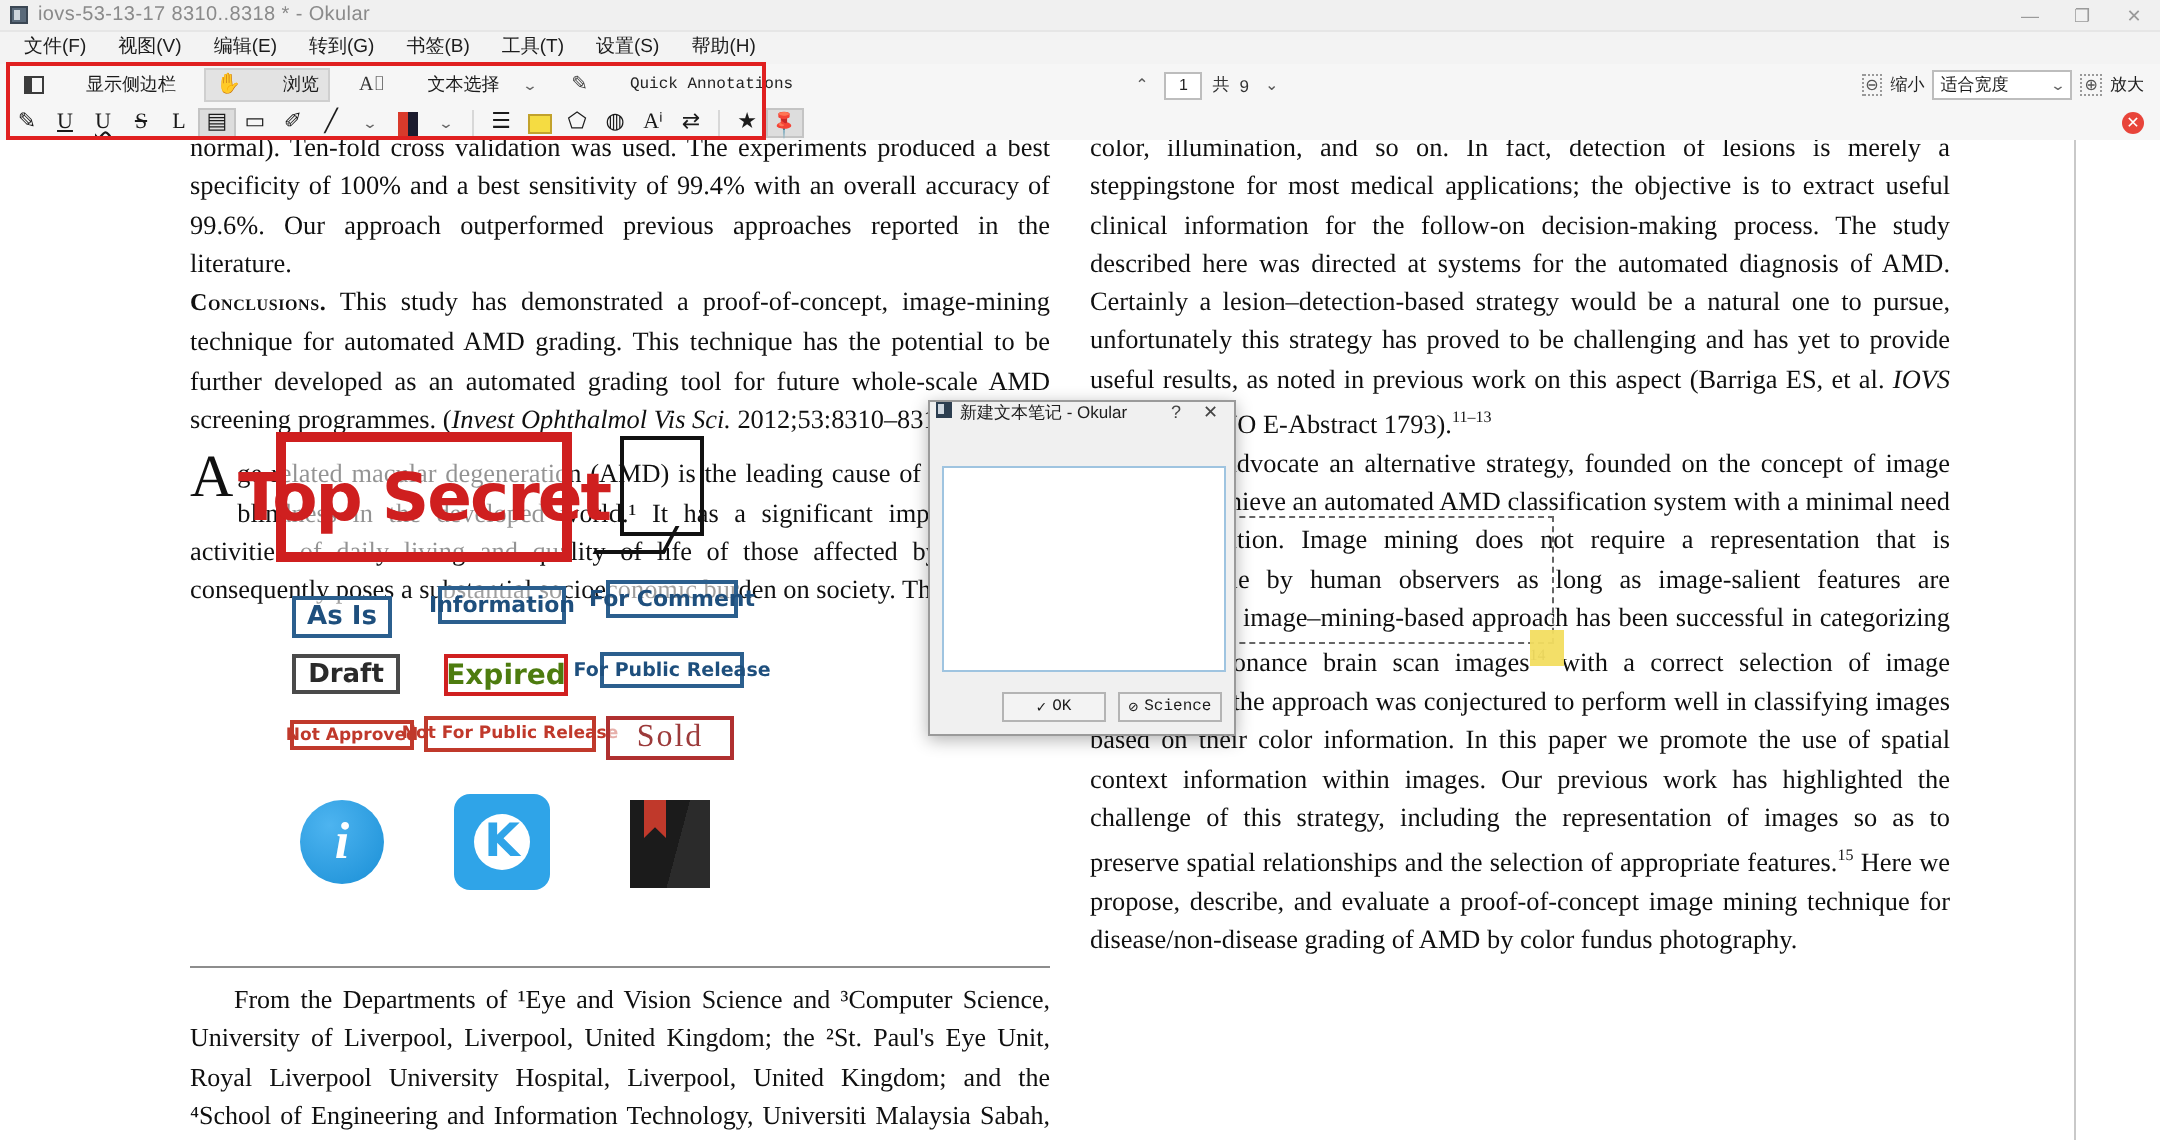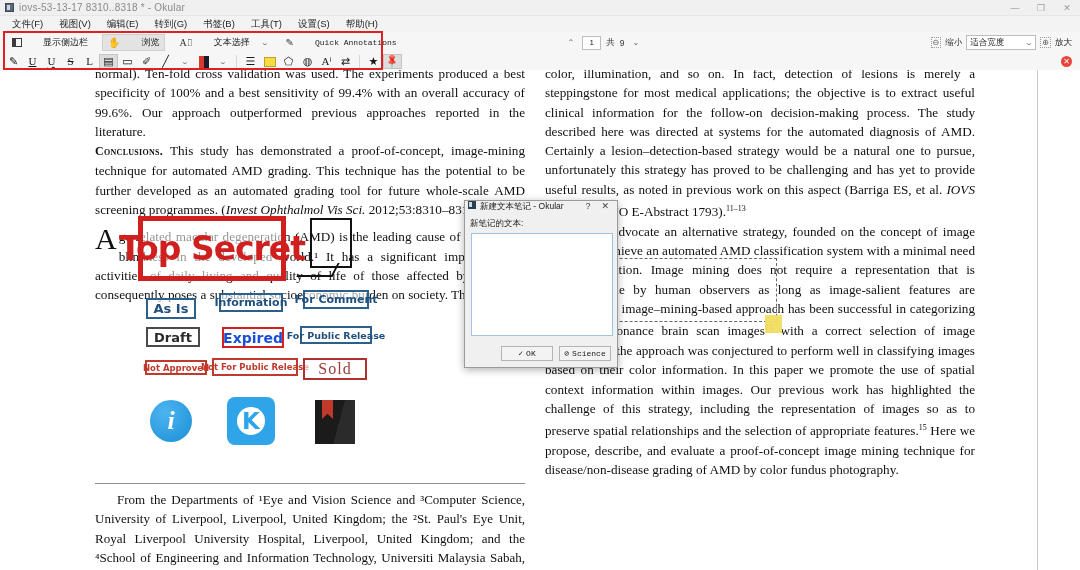--- a/index.html
+++ b/index.html
@@ -128,21 +128,21 @@
   .st-topsecret {
     left:138px; top:146px; width:148px; height:65px;
     border:5px solid #cf1f1f; color:#cf1f1f; background:rgba(255,255,255,.55);
     font-family:"DejaVu Sans", sans-serif; font-size:33px; letter-spacing:-1px;
   }
   .st-box { border:2px solid; background:rgba(255,255,255,.6); font-family:"DejaVu Sans", sans-serif; }
   .st-asis      { left:146px; top:228px; width:50px;  height:21px; border-color:#2b5f8e; color:#1e4f7d; font-size:13px; }
   .st-exper     { left:219px; top:223px; width:64px;  height:19px; border-color:#2b5f8e; color:#1e4f7d; font-size:11px; }
   .st-forcomm   { left:303px; top:220px; width:66px;  height:19px; border-color:#2b5f8e; color:#1e4f7d; font-size:11px; }
   .st-draft     { left:146px; top:257px; width:54px;  height:20px; border-color:#4a4a4a; color:#2a2a2a; font-size:13px; }
-  .st-expired   { left:222px; top:257px; width:62px;  height:21px; border-color:#d02020; color:#1d4ed8; font-size:14px; }
+  .st-expired   { left:222px; top:257px; width:62px;  height:21px; border-color:#d02020; color:#4d7c0f; font-size:14px; }
   .st-forpub    { left:300px; top:256px; width:72px;  height:18px; border-color:#2b5f8e; color:#1e4f7d; font-size:9.5px; }
   .st-notappr   { left:145px; top:290px; width:62px;  height:15px; border-color:#c0392b; color:#c0392b; font-size:8.5px; }
   .st-notforpub { left:212px; top:288px; width:86px;  height:18px; border-color:#c0392b; color:#c0392b; font-size:8.5px; }
   .st-sold      { left:303px; top:288px; width:64px;  height:22px; border-color:#b03030; color:#9c3a3a;
                   font-size:16px; font-family:"Liberation Serif", serif; font-weight:normal; letter-spacing:1px; }
 
   
   .st-info {
     position:absolute; left:150px; top:330px; width:42px; height:42px; border-radius:50%;
     background:radial-gradient(circle at 35% 30%, #4db4f0, #1a8fd6);
@@ -416,21 +416,20 @@
     </div>
   </div>
 
   <div class="dialog">
     <div class="dlg-title">
       <span class="dlg-ico"></span>
       <span class="dlg-t">新建文本笔记 - Okular</span>
       <span class="dlg-help">?</span>
       <span class="dlg-x">✕</span>
     </div>
-    <div class="dlg-lbl">新笔记的文本:</div>
     <textarea class="dlg-ta" value="" style=""></textarea>
     <div class="dlg-btns">
       <div class="dlg-btn">
         <span>✓</span>
         <span>OK</span>
       </div>
       <div class="dlg-btn">
         <span>⊘</span>
         <span>Science</span>
       </div>

